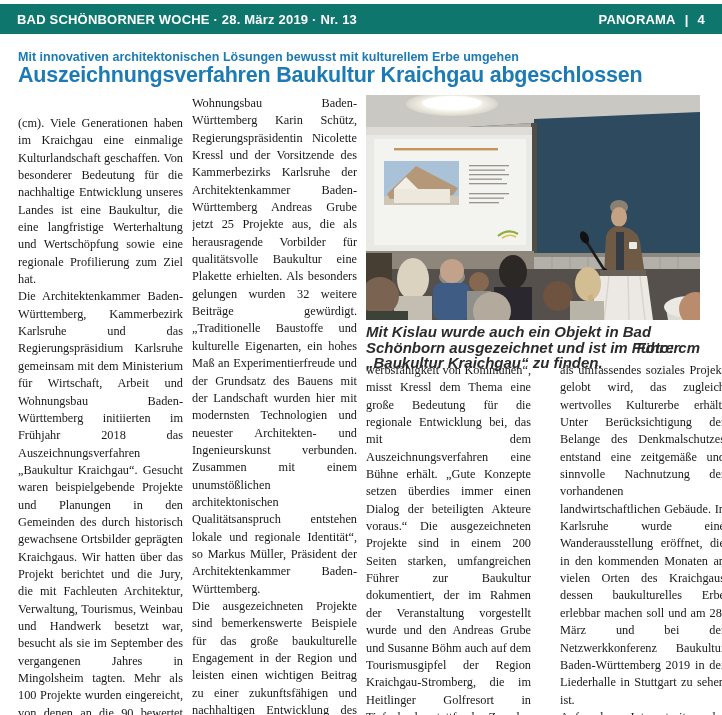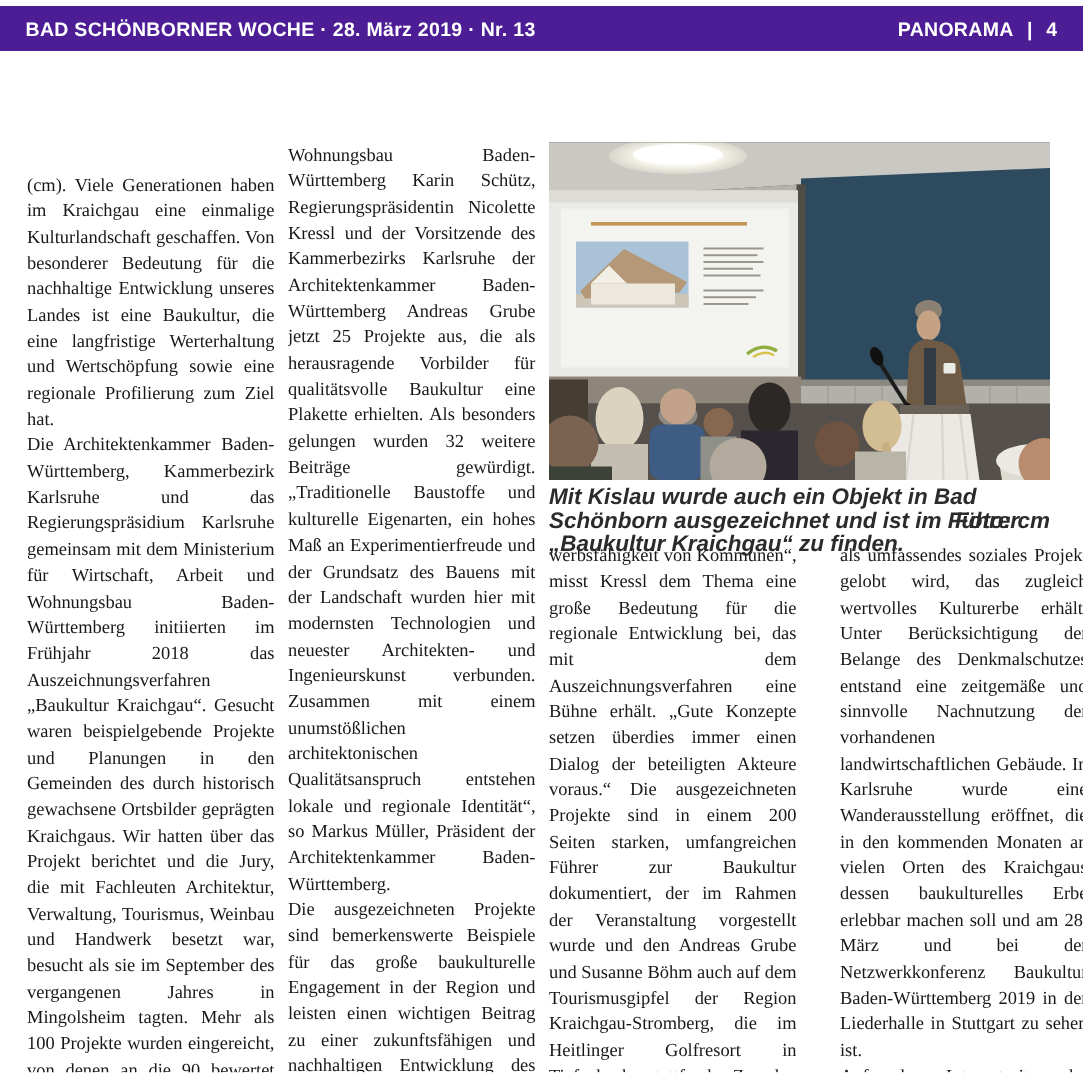--- a/index.html
+++ b/index.html
@@ -3,21 +3,21 @@
 <meta charset="utf-8">
 <style>
   * { margin:0; padding:0; box-sizing:border-box; }
   body { background:#ffffff; font-family:"Liberation Sans", sans-serif; }
   .page {
     position:relative; width:722px; height:715px; background:#ffffff;
     overflow:hidden;
   }
   .topbar {
     position:absolute; left:0; top:4px; width:722px; height:30px;
-    background:#4c1d95; color:#ffffff;
+    background:#0f766e; color:#ffffff;
     display:flex; align-items:center; justify-content:space-between;
     padding:0 17px; font-weight:bold; font-size:13px; letter-spacing:0.2px;
   }
   .topbar .right { display:flex; gap:9px; align-items:flex-end; }
   .kicker {
     position:absolute; left:18px; top:50px; width:690px;
     color:#1c7ab5; font-weight:bold; font-size:12.5px;
   }
   .headline {
     position:absolute; left:18px; top:63px; width:690px;
@@ -52,20 +52,22 @@
 
   <div class="topbar">
     <span>BAD SCHÖNBORNER WOCHE · 28. März 2019 · Nr. 13</span>
     <span class="right">
       <span>PANORAMA</span>
       <span>|</span>
       <span>4</span>
     </span>
   </div>
 
+  <div class="kicker">Mit innovativen architektonischen Lösungen bewusst mit kulturellem Erbe umgehen</div>
+  <h1 class="headline">Auszeichnungsverfahren Baukultur Kraichgau abgeschlossen</h1>
 
   <div class="col col1">(cm). Viele Generationen haben im Kraichgau eine einmalige Kulturlandschaft geschaffen. Von besonderer Bedeutung für die nachhaltige Entwicklung unseres Landes ist eine Baukultur, die eine langfristige Werterhaltung und Wertschöpfung sowie eine regionale Profilierung zum Ziel hat.
 Die Architektenkammer Baden-Württemberg, Kammerbezirk Karlsruhe und das Regierungspräsidium Karlsruhe gemeinsam mit dem Ministerium für Wirtschaft, Arbeit und Wohnungsbau Baden-Württemberg initiierten im Frühjahr 2018 das Auszeichnungsverfahren „Baukultur Kraichgau“. Gesucht waren beispielgebende Projekte und Planungen in den Gemeinden des durch historisch gewachsene Ortsbilder geprägten Kraichgaus. Wir hatten über das Projekt berichtet und die Jury, die mit Fachleuten Architektur, Verwaltung, Tourismus, Weinbau und Handwerk besetzt war, besucht als sie im September des vergangenen Jahres in Mingolsheim tagten. Mehr als 100 Projekte wurden eingereicht, von denen an die 90 bewertet wurden und fast alle von der Kurgemeinde aus in Gruppen angefahren wurden. Im Rahmen der Abschlussveranstaltung im Regierungspräsidium in Karlsruhe zeichneten die Staatssekretärin im Ministerium für Wirtschaft, Arbeit und</div>
   <div class="col col2">Wohnungsbau Baden-Württemberg Karin Schütz, Regierungspräsidentin Nicolette Kressl und der Vorsitzende des Kammerbezirks Karlsruhe der Architektenkammer Baden-Württemberg Andreas Grube jetzt 25 Projekte aus, die als herausragende Vorbilder für qualitätsvolle Baukultur eine Plakette erhielten. Als besonders gelungen wurden 32 weitere Beiträge gewürdigt. „Traditionelle Baustoffe und kulturelle Eigenarten, ein hohes Maß an Experimentierfreude und der Grundsatz des Bauens mit der Landschaft wurden hier mit modernsten Technologien und neuester Architekten- und Ingenieurskunst verbunden. Zusammen mit einem unumstößlichen architektonischen Qualitätsanspruch entstehen lokale und regionale Identität“, so Markus Müller, Präsident der Architektenkammer Baden-Württemberg.
 Die ausgezeichneten Projekte sind bemerkenswerte Beispiele für das große baukulturelle Engagement in der Region und leisten einen wichtigen Beitrag zu einer zukunftsfähigen und nachhaltigen Entwicklung des Kraichgaus als Wohn- und Wirtschaftsstandort“, so Katrin Schütz. „Eine zeitgemäße und zukunftsnahe Baukultur ist von entscheidender Bedeutung für ein funktionierendes Siedlungsgefüge, für attraktive Stadt- und Ortsbilder und damit auch für die Wettbe-</div>
   <div class="col col3">werbsfähigkeit von Kommunen“, misst Kressl dem Thema eine große Bedeutung für die regionale Entwicklung bei, das mit dem Auszeichnungsverfahren eine Bühne erhält. „Gute Konzepte setzen überdies immer einen Dialog der beteiligten Akteure voraus.“ Die ausgezeichneten Projekte sind in einem 200 Seiten starken, umfangreichen Führer zur Baukultur dokumentiert, der im Rahmen der Veranstaltung vorgestellt wurde und den Andreas Grube und Susanne Böhm auch auf dem Tourismusgipfel der Region Kraichgau-Stromberg, die im Heitlinger Golfresort in Tiefenbach stattfand. Zu den ausgezeichneten Objekten gehört auch das Landwirtschaftliche Gebäude der JVA Bruchsal, Außenstelle Kislau, das</div>
   <div class="col col4">als umfassendes soziales Projekt gelobt wird, das zugleich wertvolles Kulturerbe erhält. Unter Berücksichtigung der Belange des Denkmalschutzes entstand eine zeitgemäße und sinnvolle Nachnutzung der vorhandenen landwirtschaftlichen Gebäude. In Karlsruhe wurde eine Wanderausstellung eröffnet, die in den kommenden Monaten an vielen Orten des Kraichgaus dessen baukulturelles Erbe erlebbar machen soll und am 28. März und bei der Netzwerkkonferenz Baukultur Baden-Württemberg 2019 in der Liederhalle in Stuttgart zu sehen ist.
 Auf der Internetseite der Architektenkammer www.akbw.de ist der Führer auch online abrufbar. Viele Interviews machen ihn außerdem lesenswert.</div>
 
   <div class="photo">

